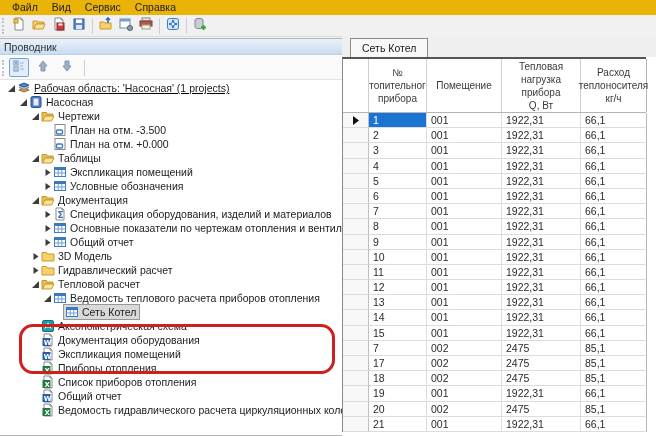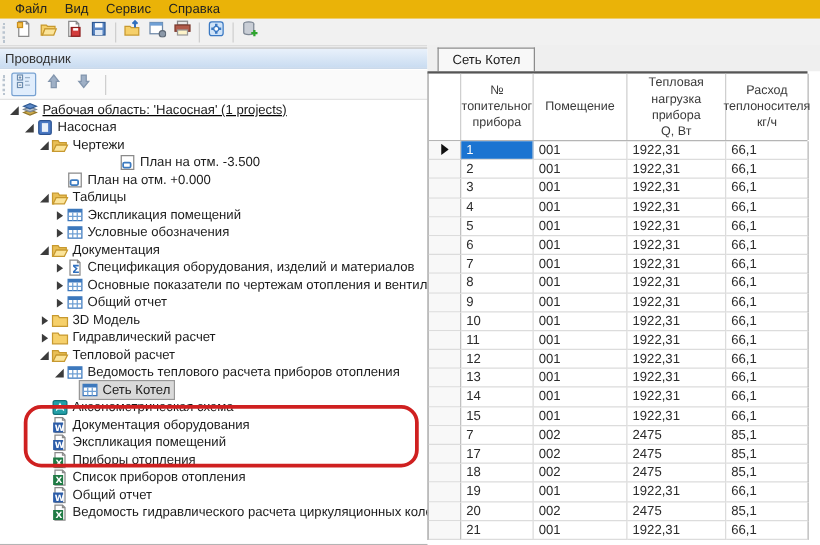--- a/index.html
+++ b/index.html
@@ -227,21 +227,21 @@
           <span class="tgroup">
             <span class="ticon">
               <svg width="14" height="14" viewBox="0 0 14 14">
                 <path d="M1 3.5h4.5l1 1.5H12v2H4l-2 5H1z" fill="#e9bf55" stroke="#c7992f"></path>
                 <path d="M4 7h9l-2.5 5H1.5z" fill="#fbe49a" stroke="#c7992f"></path>
               </svg>
             </span>
             <span class="tlabel">Чертежи</span>
           </span>
         </div>
-        <div class="trow" style="padding-left: 42px; margin-left: 42px;">
+        <div class="trow" style="padding-left: 42px;">
           <span class="twisty"></span>
           <span class="tgroup">
             <span class="ticon">
               <svg width="14" height="14" viewBox="0 0 14 14">
                 <rect x="2" y="1.5" width="10" height="11" fill="#fff" stroke="#8a8a8a"></rect>
                 <rect x="3.5" y="7" width="6" height="4" rx="1" fill="#fff" stroke="#3d7bc0" stroke-width="1.4"></rect>
               </svg>
             </span>
             <span class="tlabel">План на отм. -3.500</span>
           </span>

